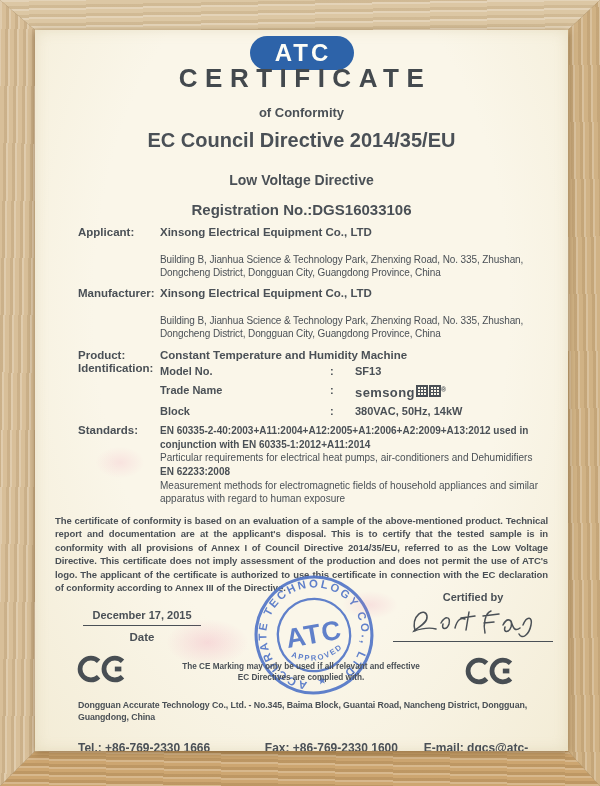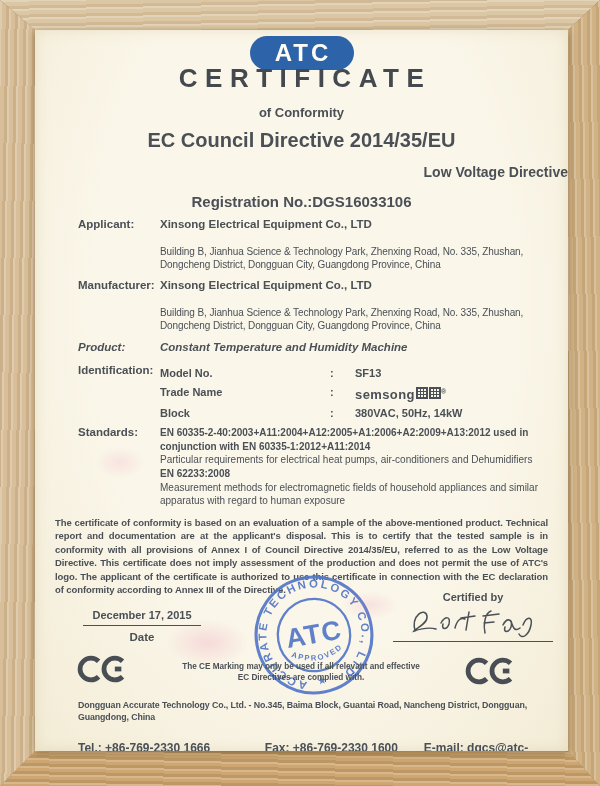--- a/index.html
+++ b/index.html
@@ -23,30 +23,30 @@
          color:#4a5056;}
   .smudge{position:absolute;pointer-events:none;}
   
   .pill{margin:6px auto 0;width:104px;height:34px;border-radius:17px;background:#2d63a9;
         color:#fdfdf6;font-weight:bold;font-size:24px;letter-spacing:3px;text-align:center;
         line-height:34px;text-indent:3px;}
   .title{margin-top:-7px;text-align:center;font-weight:bold;font-size:26px;color:#43494e;
          letter-spacing:7.5px;text-indent:7px;}
   .sub1{margin-top:11px;text-align:center;font-weight:bold;font-size:13px;}
   .sub2{margin-top:9px;text-align:center;font-weight:bold;font-size:20px;}
-  .sub3{margin-top:12px;text-align:right;font-weight:bold;font-size:14px;}
+  .sub3{margin-top:20px;text-align:center;font-weight:bold;font-size:14px;}
   .reg{margin-top:13px;text-align:center;font-weight:bold;font-size:15px;}
   
   .fields{margin-top:8px;}
   .frow{display:flex;margin:0 20px 0 43px;}
   .flab{width:82px;flex:none;font-weight:bold;font-size:11.5px;}
   .fval{width:396px;}
   .fname{font-weight:bold;font-size:11.5px;}
   .faddr{font-size:10px;line-height:13px;margin-top:15px;letter-spacing:-.1px;}
-  .mb-a{margin-bottom:8px;}.mb-b{margin-bottom:9px;}.mb-c{margin-bottom:11px;font-style:italic;}
+  .mb-a{margin-bottom:8px;}.mb-b{margin-bottom:9px;}.mb-c{margin-bottom:1px;}
   .irow{display:flex;line-height:18.5px;}
   .ikey{width:170px;flex:none;font-weight:bold;font-size:11px;}
   .isep{width:25px;flex:none;font-weight:bold;font-size:11px;}
   .ival{font-weight:bold;font-size:11px;}
   .tn-latin{font-weight:bold;font-size:13px;letter-spacing:.4px;}
   .cjk{display:inline-block;width:10px;height:10px;margin-left:1px;vertical-align:-1px;
        border:1px solid #4a5056;
        background:repeating-linear-gradient(0deg,#4a5056 0 1px,transparent 1px 3px),
                   repeating-linear-gradient(90deg,#4a5056 0 1px,transparent 1px 3px);}
   .tn-reg{font-size:7px;vertical-align:super;font-weight:bold;}

